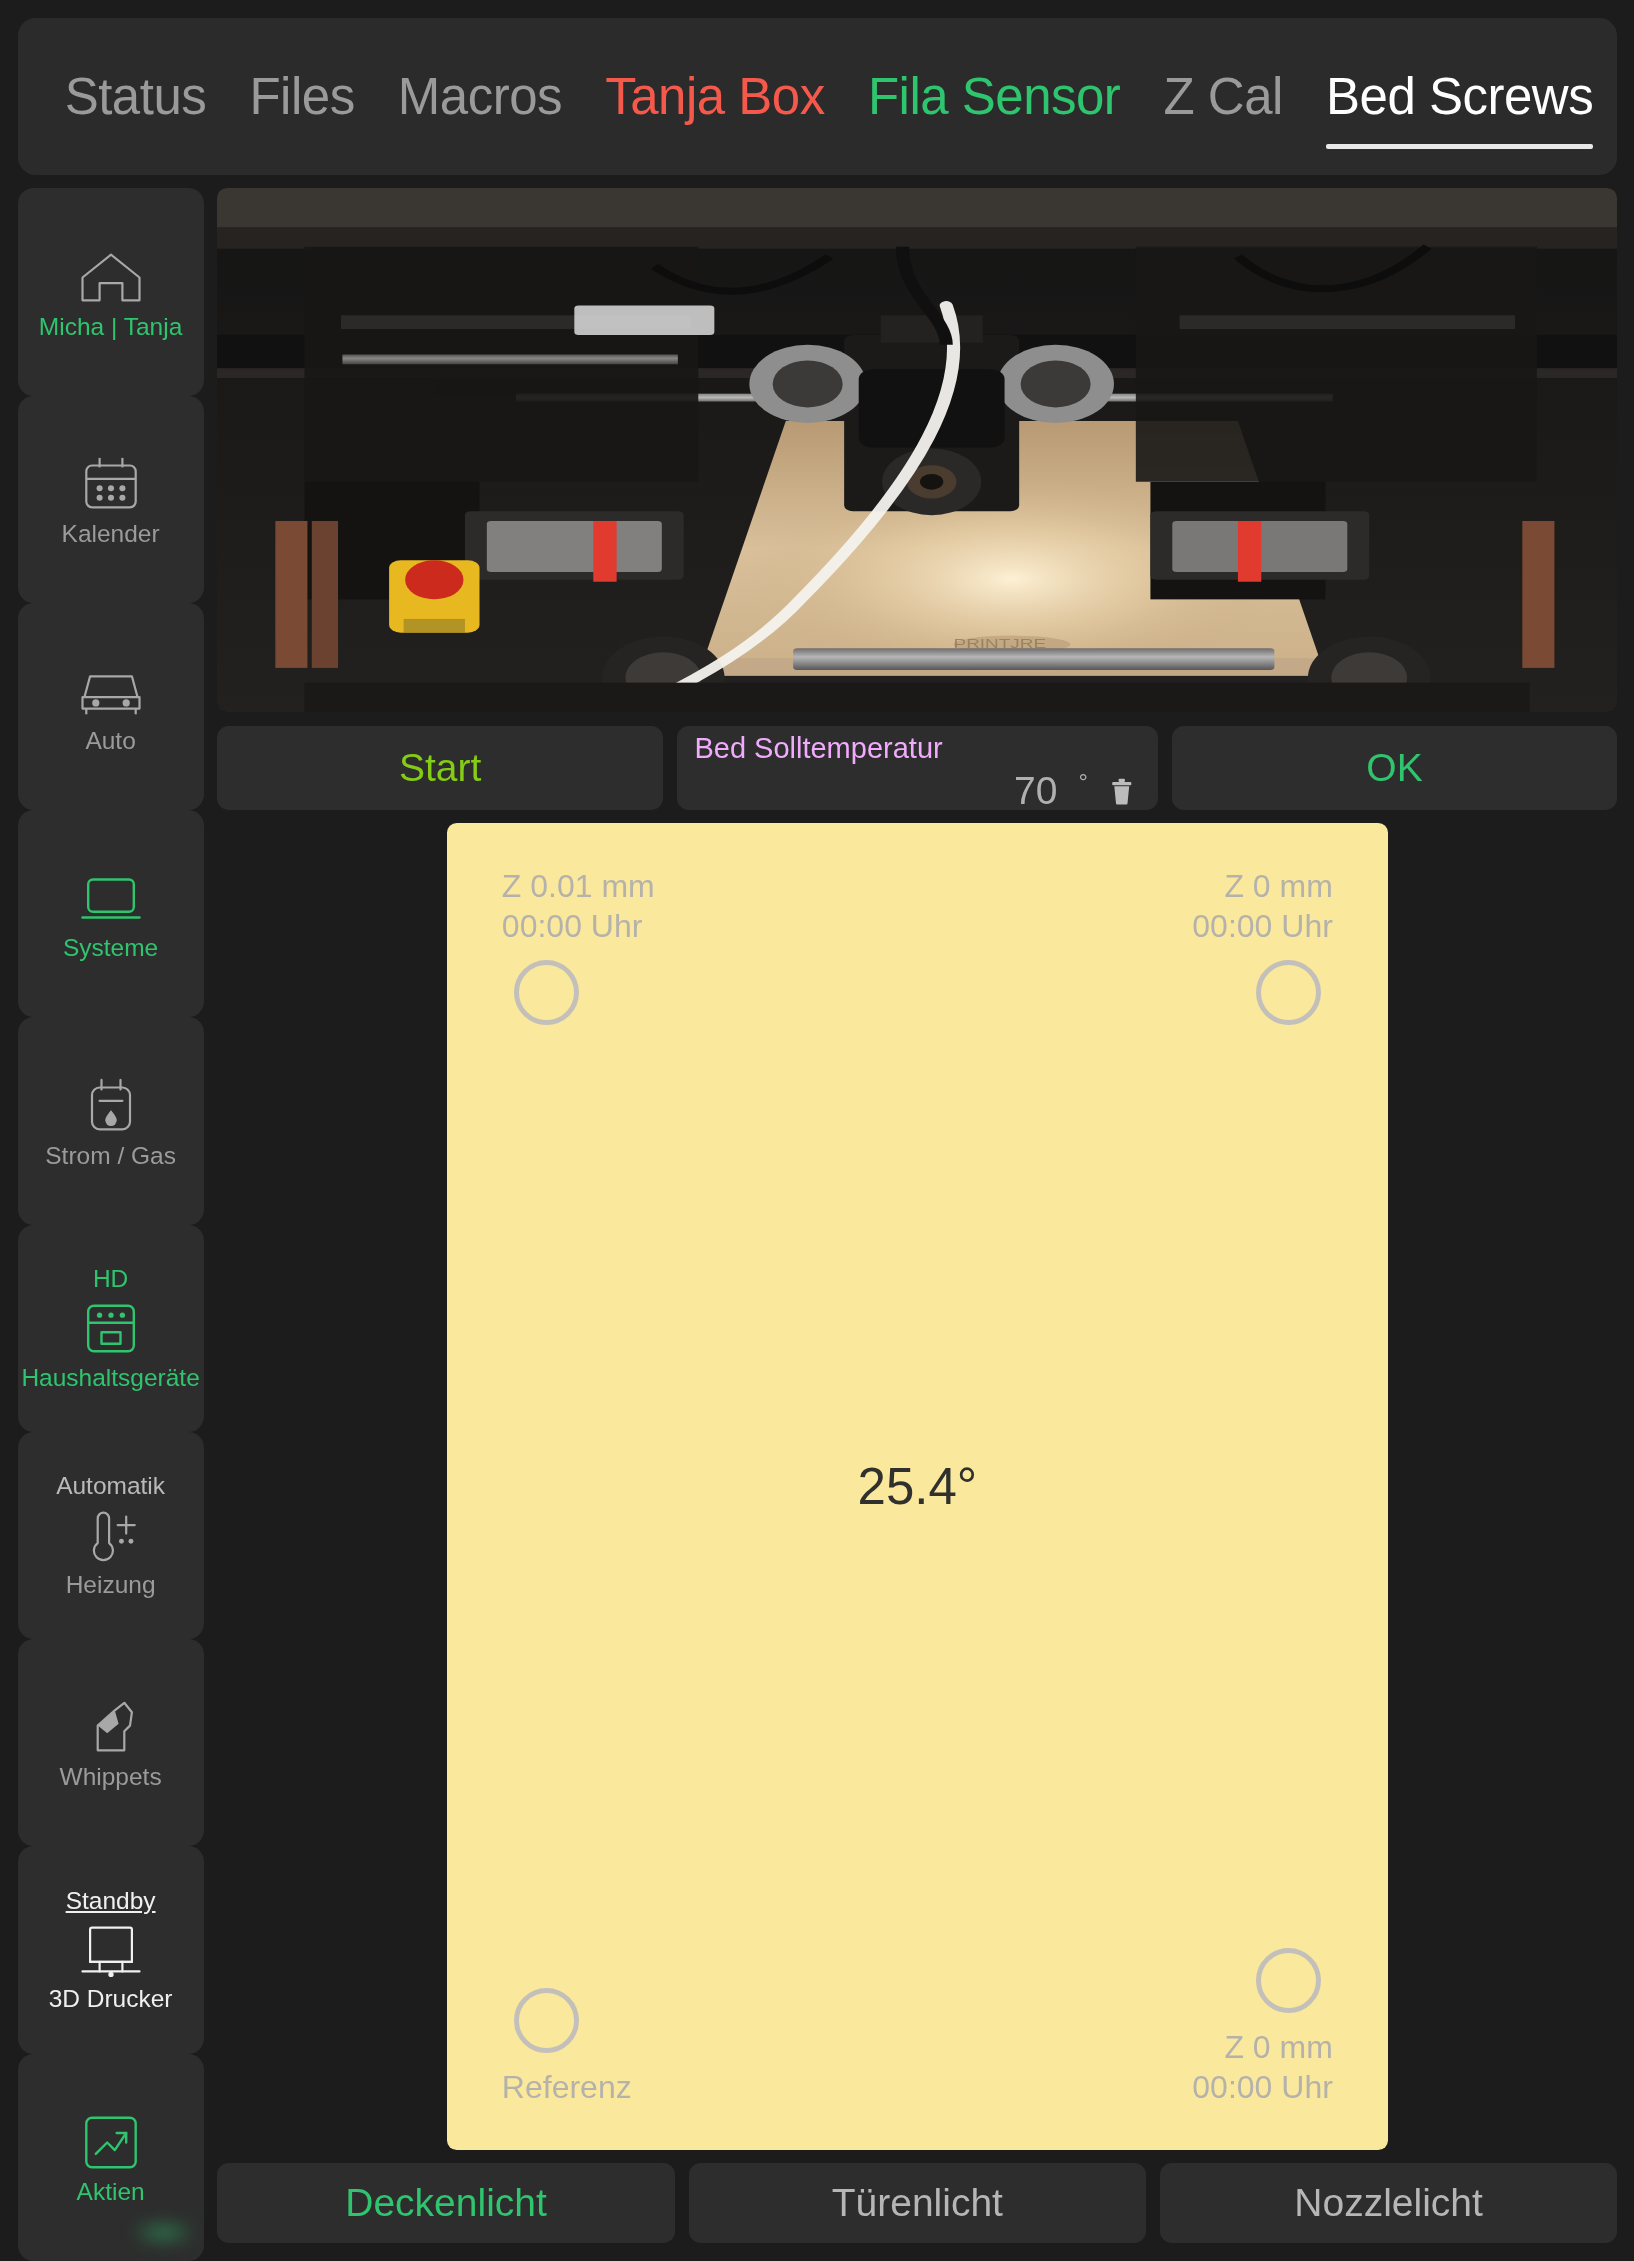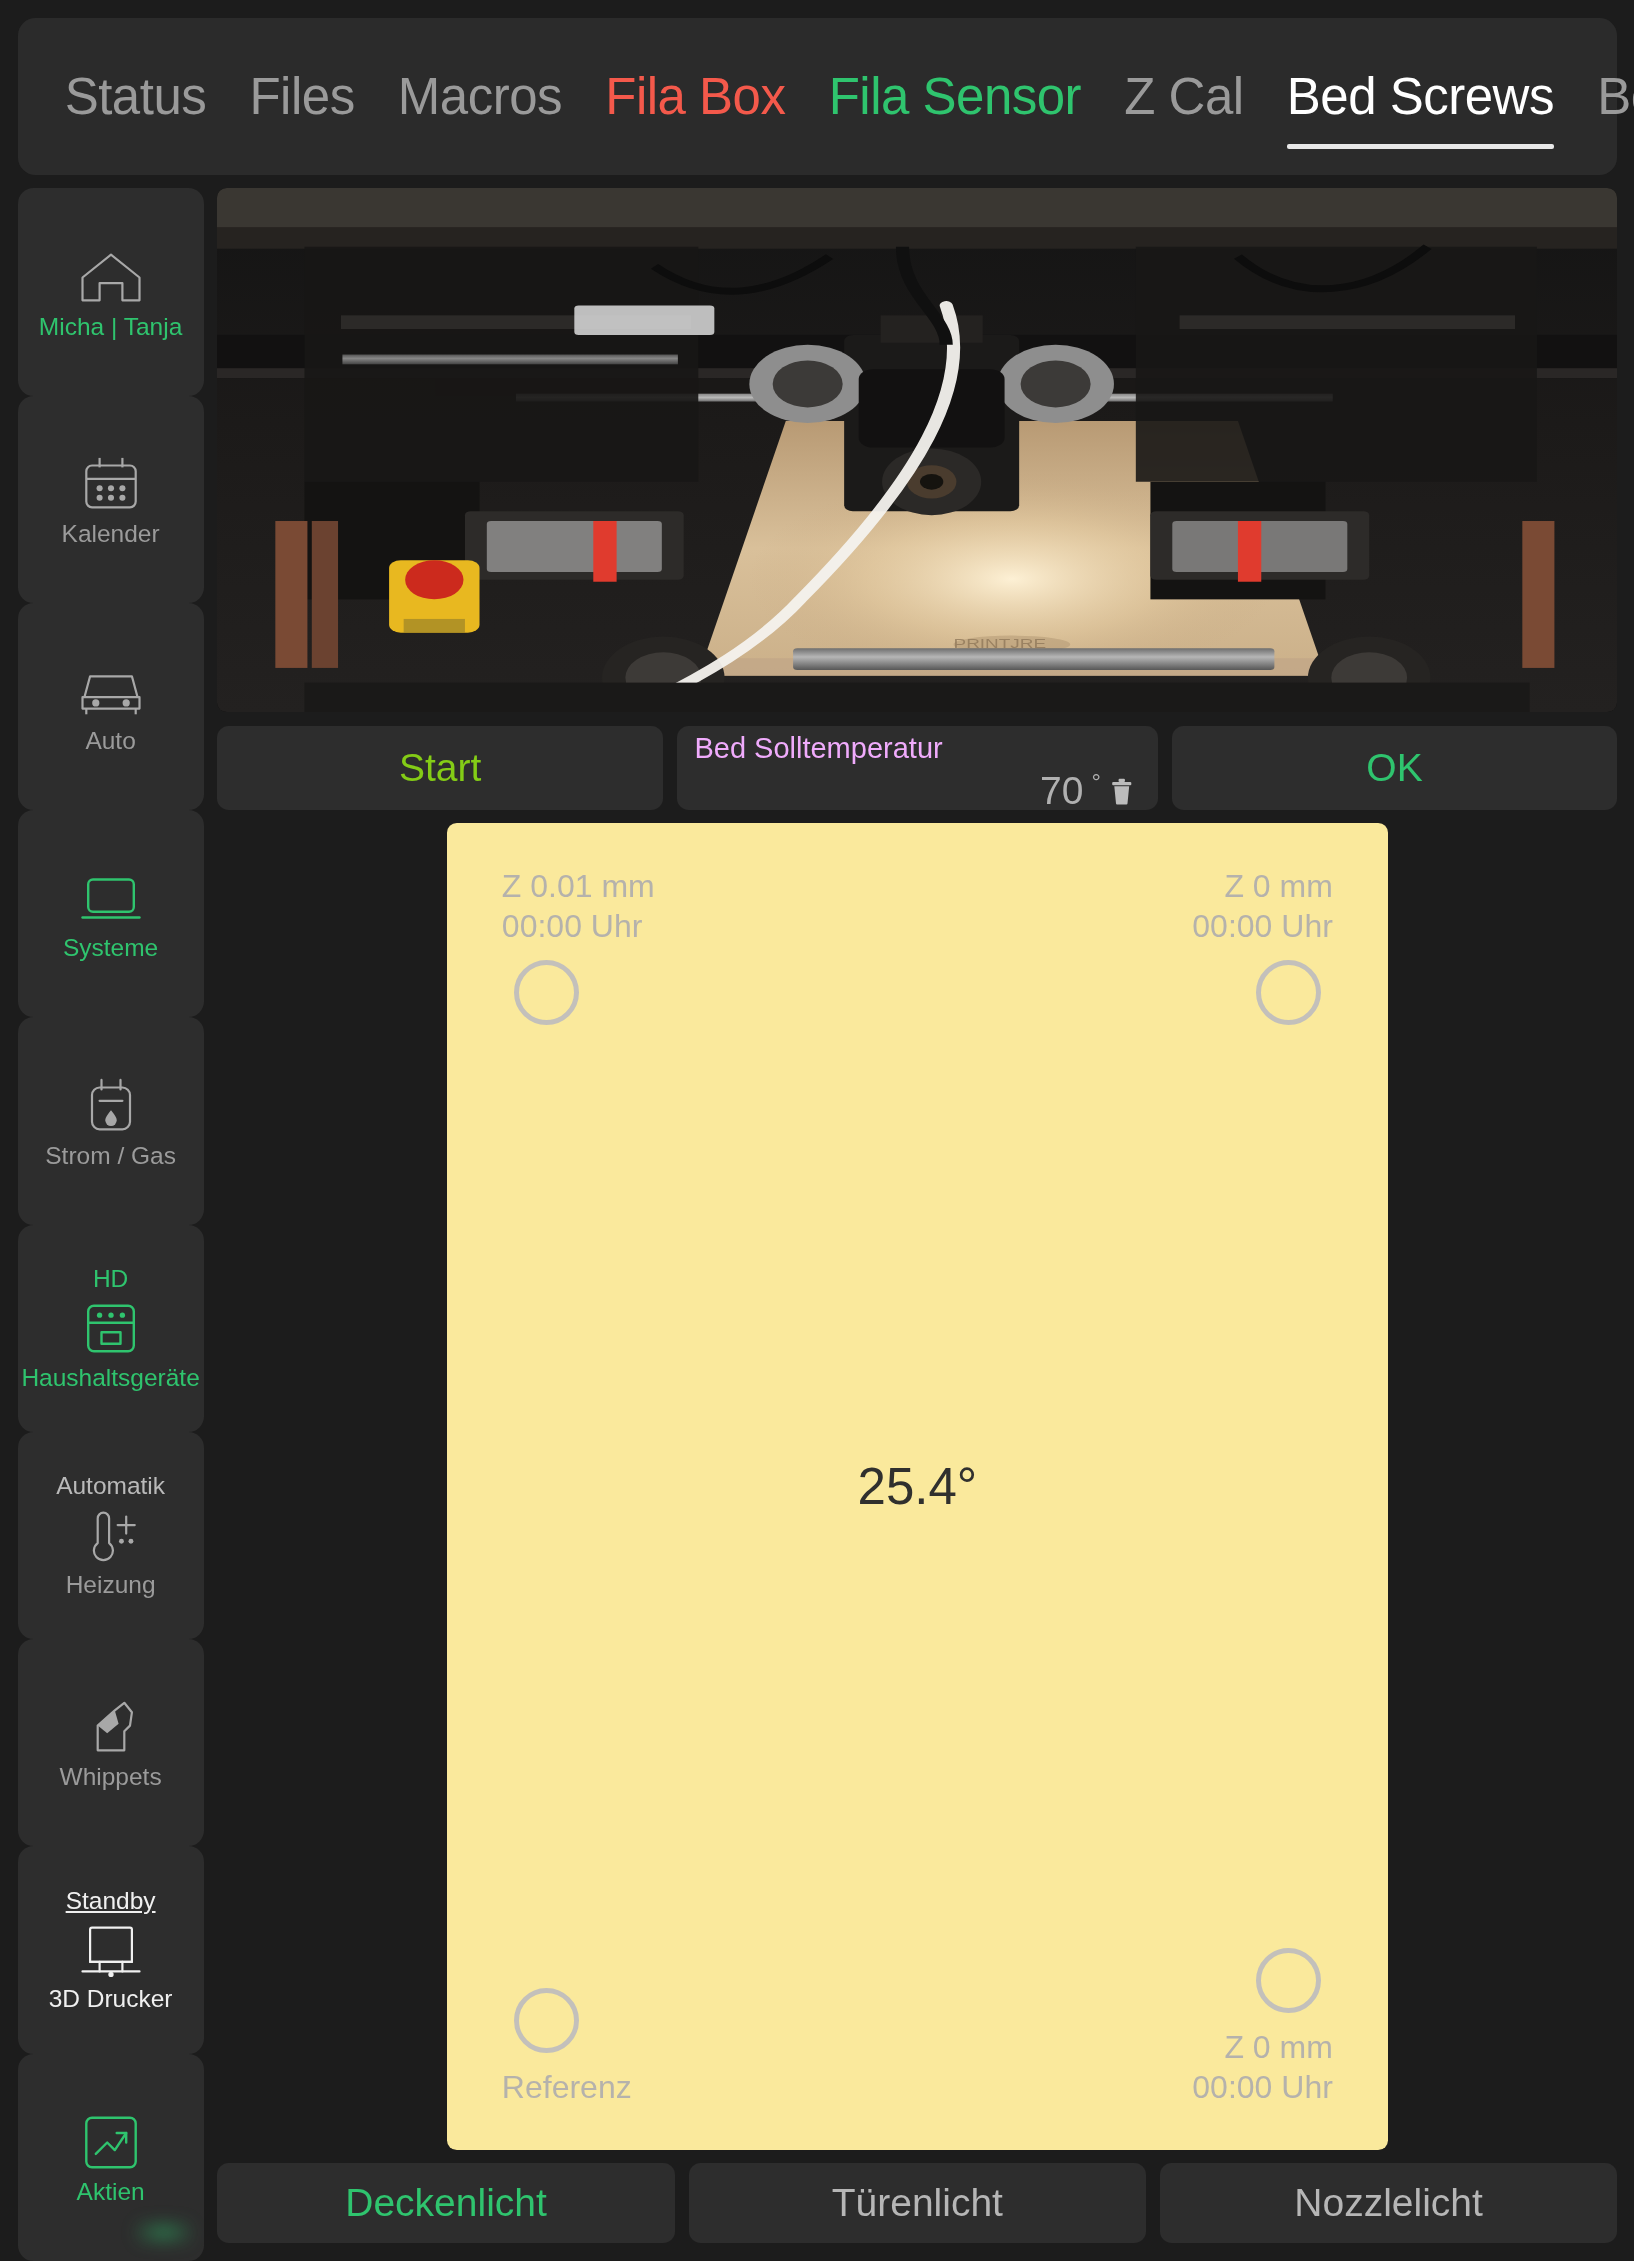--- a/index.html
+++ b/index.html
@@ -142,21 +142,21 @@
   .ctl.field {
     display: block;
     padding: 7.8px 17.6px 0 17.6px;
   }
   .field-label {
     font-size: 29px; color: #f0abfc;
     line-height: 1;
   }
   .field-val-row {
     display: flex; align-items: center; justify-content: flex-end;
-    gap: 8px;
+    gap: 21px;
     margin-top: 7.8px;
     padding-right: 5.9px;
   }
   .field-val { font-size: 39px; color: #b0b0b0; line-height: 1; }
   .field-unit { font-size: 23.5px; color: #b0b0b0; line-height: 1; position: relative; top:-7.8px;}
   .trash { width: 25.5px; height: 31px; }
 
   
   .padwrap {
     flex: 1 1 auto;
@@ -200,21 +200,21 @@
 </style>
 </head>
 <body>
 
 <div class="app">
 
   <div class="tabbar">
     <div class="tab">Status</div>
     <div class="tab">Files</div>
     <div class="tab">Macros</div>
-    <div class="tab red">Fila Box</div>
+    <div class="tab red">Tanja Box</div>
     <div class="tab green">Fila Sensor</div>
     <div class="tab">Z Cal</div>
     <div class="tab active">Bed Screws</div>
     <div class="tab">Bed Mesh</div>
   </div>
 
   <div class="body">
 
     <div class="sidebar">
 

